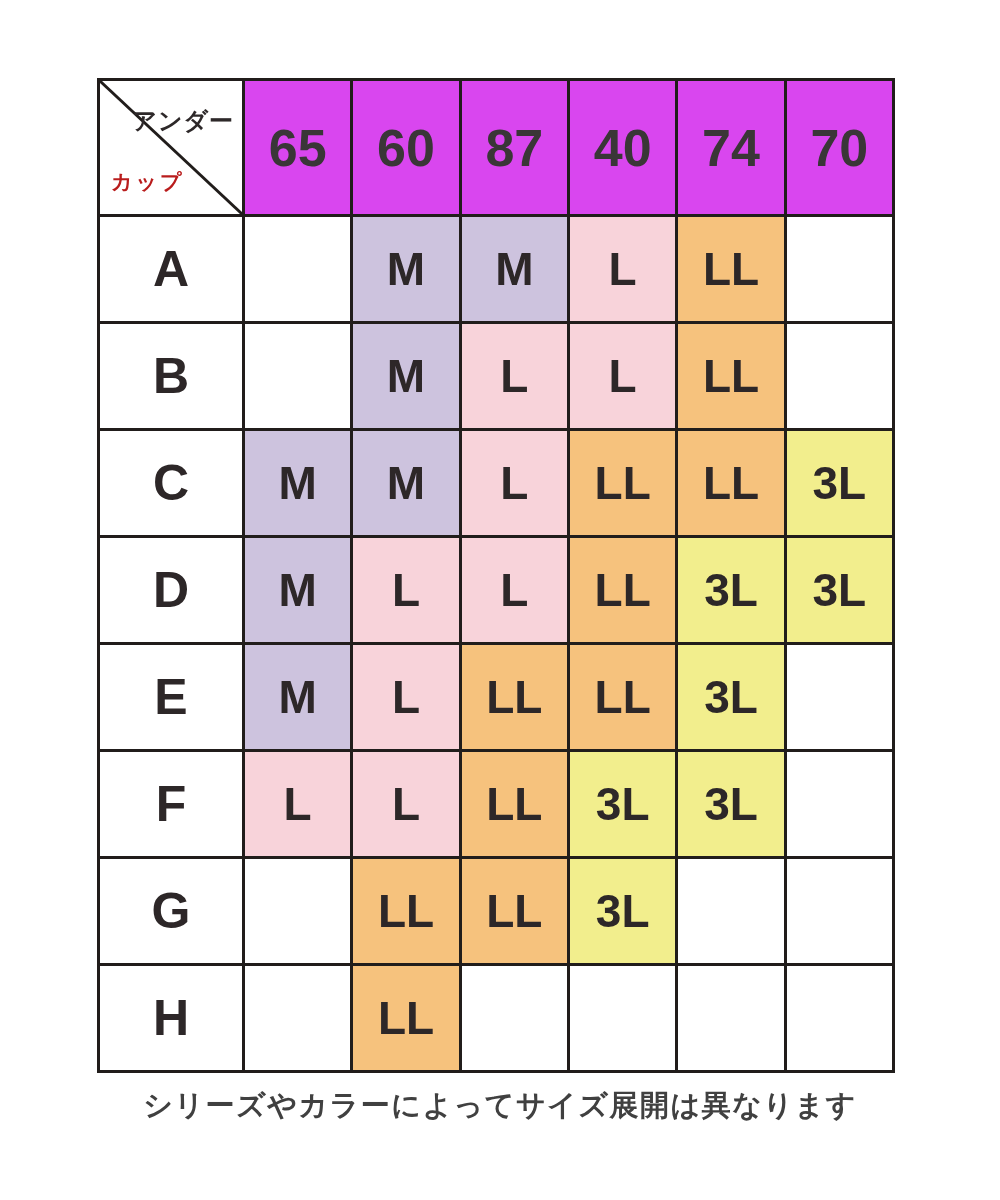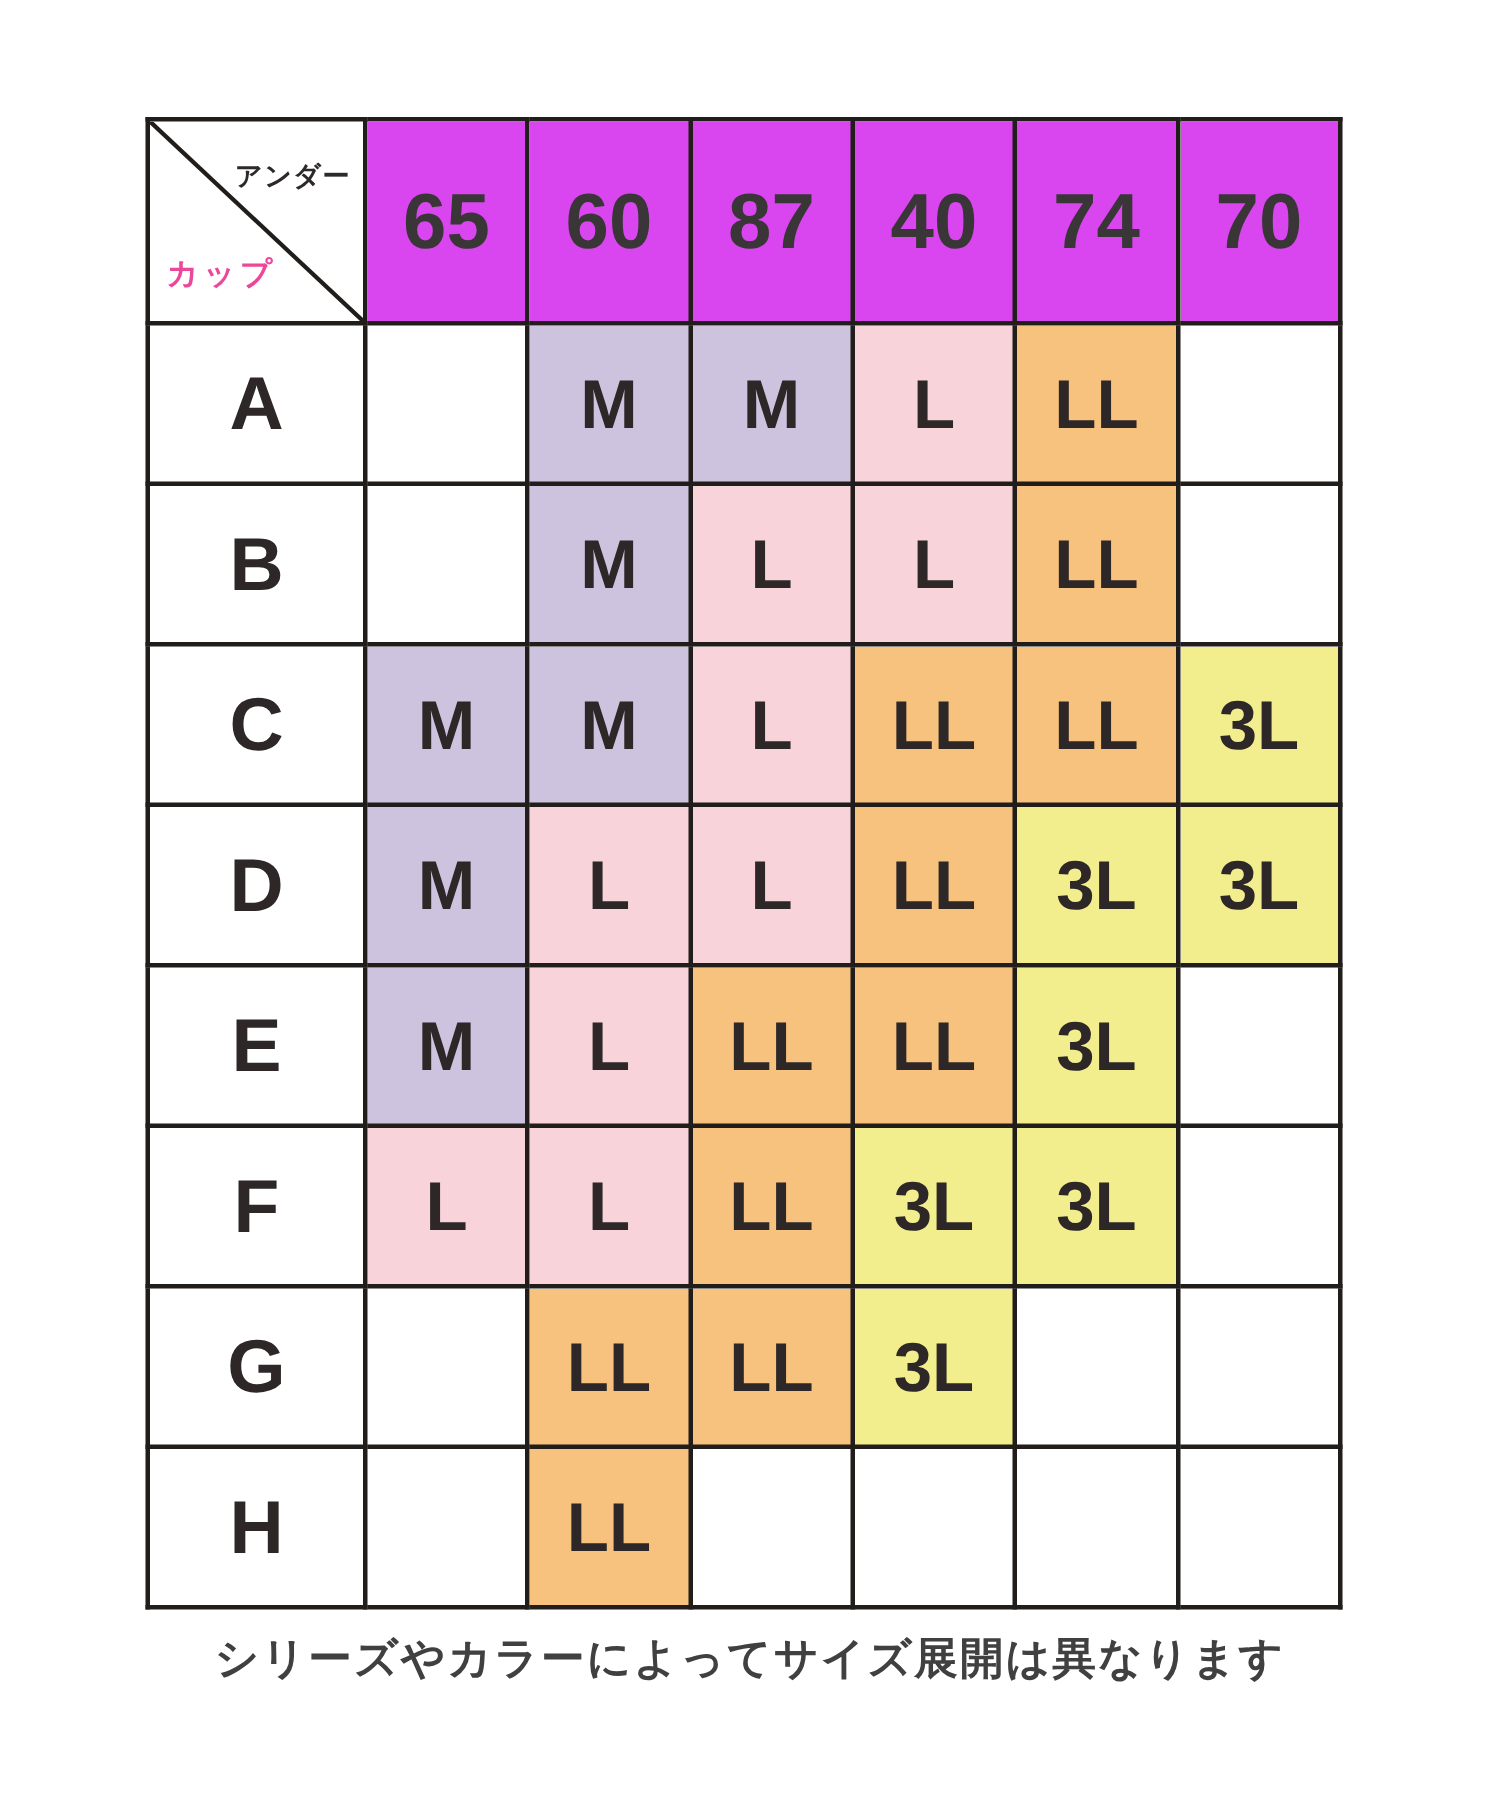--- a/index.html
+++ b/index.html
@@ -22,26 +22,26 @@
     text-align: center;
     vertical-align: middle;
     overflow: hidden;
   }
   .size-table thead tr { height: 136px; }
   .size-table tbody tr { height: 107px; }
   th.corner { width: 145px; position: relative; padding: 0; background: #ffffff; }
   .diag-svg { position: absolute; left: 0; top: 0; width: 100%; height: 100%; display: block; }
   .under-label {
     position: absolute; top: 24px; right: 8px;
-    font-size: 18px; font-weight: bold; color: #2d2829; letter-spacing: 1px;
+    font-size: 24px; font-weight: bold; color: #2d2829; letter-spacing: 1px;
     white-space: nowrap;
   }
   .cup-label {
     position: absolute; bottom: 18px; left: 11px;
-    font-size: 21px; font-weight: bold; color: #ec4899; letter-spacing: 3px;
+    font-size: 21px; font-weight: bold; color: #b91c1c; letter-spacing: 3px;
     white-space: nowrap;
   }
   .col-h {
     font-size: 52px; font-weight: bold; color: #3a3637;
     background: #d946ef;
   }
   .cup-h {
     font-size: 50px; font-weight: bold; color: #2d2728;
     background: #ffffff;
   }

